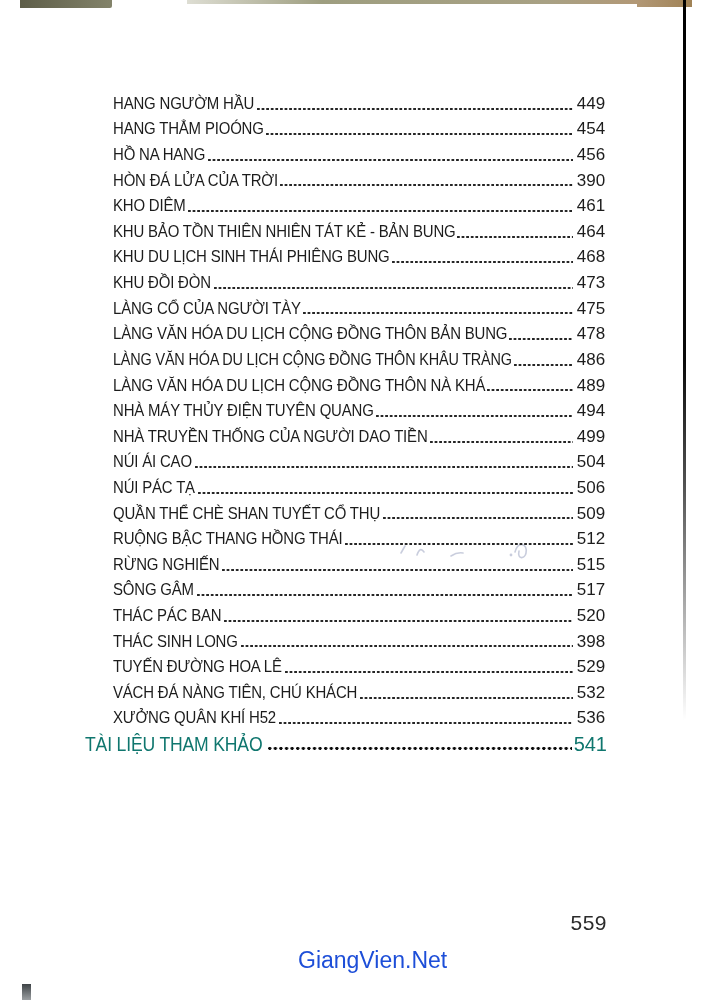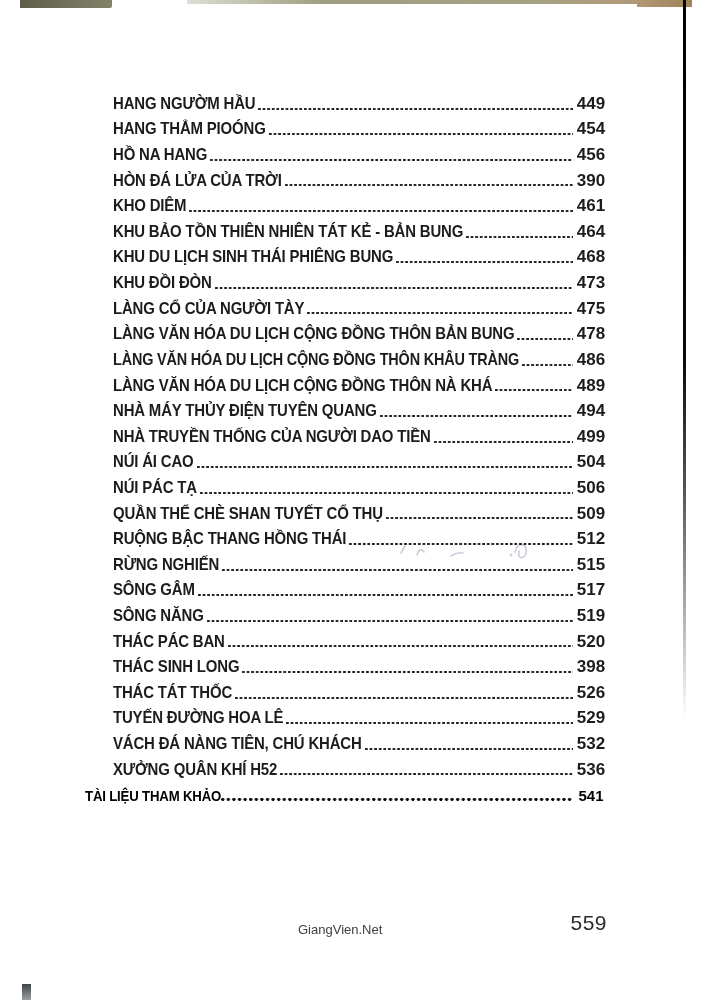--- a/index.html
+++ b/index.html
@@ -7,46 +7,46 @@
     width:707px; height:1000px; position:relative; overflow:hidden;
     background:#ffffff;
     font-family:"Liberation Sans","DejaVu Sans",sans-serif;
   }
   .page { position:absolute; inset:0; background:#fff; }
 
   
   .toc { position:absolute; left:113px; top:91px; width:494px; }
   .row {
     display:flex; align-items:center; height:25.62px;
-    font-weight:700; font-size:17px; color:#1c1c1c; white-space:nowrap;
+    font-weight:400; font-size:17px; color:#1c1c1c; white-space:nowrap;
   }
   .row .t { flex:0 0 auto; transform-origin:left center; letter-spacing:-0.2px; }
   .row .leader {
     flex:1 1 auto; min-width:0; height:4px; align-self:flex-end;
     margin:0 2px 6px 3px;
     background-image:radial-gradient(circle at 1.4px 2px, #242424 1.05px, rgba(0,0,0,0) 1.45px);
     background-size:4.6px 4px; background-repeat:repeat-x; background-position:left bottom;
   }
   .row .p { flex:0 0 auto; min-width:32px; text-align:center; }
-  .row.ref { font-size:15px; color:#000000; }
+  .row.ref { font-size:20px; color:#0f766e; }
   .row.ref .t { margin-left:-28px; }
   .row.ref .leader {
     height:4.6px; margin-bottom:6px;
     background-image:radial-gradient(circle at 1.8px 2.2px, #0a0a0a 1.35px, rgba(0,0,0,0) 1.8px);
     background-size:5.6px 4.6px;
   }
 
   
   .folio {
     position:absolute; right:100px; top:911px;
     font-size:21px; color:#2b2b2b; letter-spacing:0.5px;
   }
   .watermark {
-    position:absolute; left:298px; top:922px;
-    font-size:13px; color:#404040; text-decoration:none;
+    position:absolute; left:298px; top:947px;
+    font-size:23px; color:#1d4ed8; text-decoration:none;
   }
 
   
   .art-top-left {
     position:absolute; left:20px; top:0; width:92px; height:8px;
     background:linear-gradient(90deg,#5e5e49,#83836a);
     border-bottom-right-radius:2px;
   }
   .art-top-mid {
     position:absolute; left:187px; top:0; width:450px; height:4px;
@@ -203,44 +203,34 @@
       <span class="leader"></span>
       <span class="p">515</span>
     </div>
 
     <div class="row">
       <span class="t" style="transform: scaleX(0.88); margin-right: -11.1431px;">SÔNG GÂM</span>
       <span class="leader"></span>
       <span class="p">517</span>
     </div>
 
-    <div class="row">
-      <span class="t" style="transform: scaleX(0.88); margin-right: -12.3656px;">SÔNG NĂNG</span>
-      <span class="leader"></span>
-      <span class="p">519</span>
-    </div>
 
     <div class="row">
       <span class="t" style="transform: scaleX(0.88); margin-right: -15.2381px;">THÁC PÁC BAN</span>
       <span class="leader"></span>
       <span class="p">520</span>
     </div>
 
 
     <div class="row">
       <span class="t" style="transform: scaleX(0.88); margin-right: -17.2312px;">THÁC SINH LONG</span>
       <span class="leader"></span>
       <span class="p">398</span>
     </div>
 
-    <div class="row">
-      <span class="t" style="transform: scaleX(0.88); margin-right: -16.2338px;">THÁC TÁT THỐC</span>
-      <span class="leader"></span>
-      <span class="p">526</span>
-    </div>
 
     <div class="row">
       <span class="t" style="transform: scaleX(0.88); margin-right: -23.2125px;">TUYẾN ĐƯỜNG HOA LÊ</span>
       <span class="leader"></span>
       <span class="p">529</span>
     </div>
 
     <div class="row">
       <span class="t" style="transform: scaleX(0.88); margin-right: -33.8963px;">VÁCH ĐÁ NÀNG TIÊN, CHÚ KHÁCH</span>
       <span class="leader"></span>

